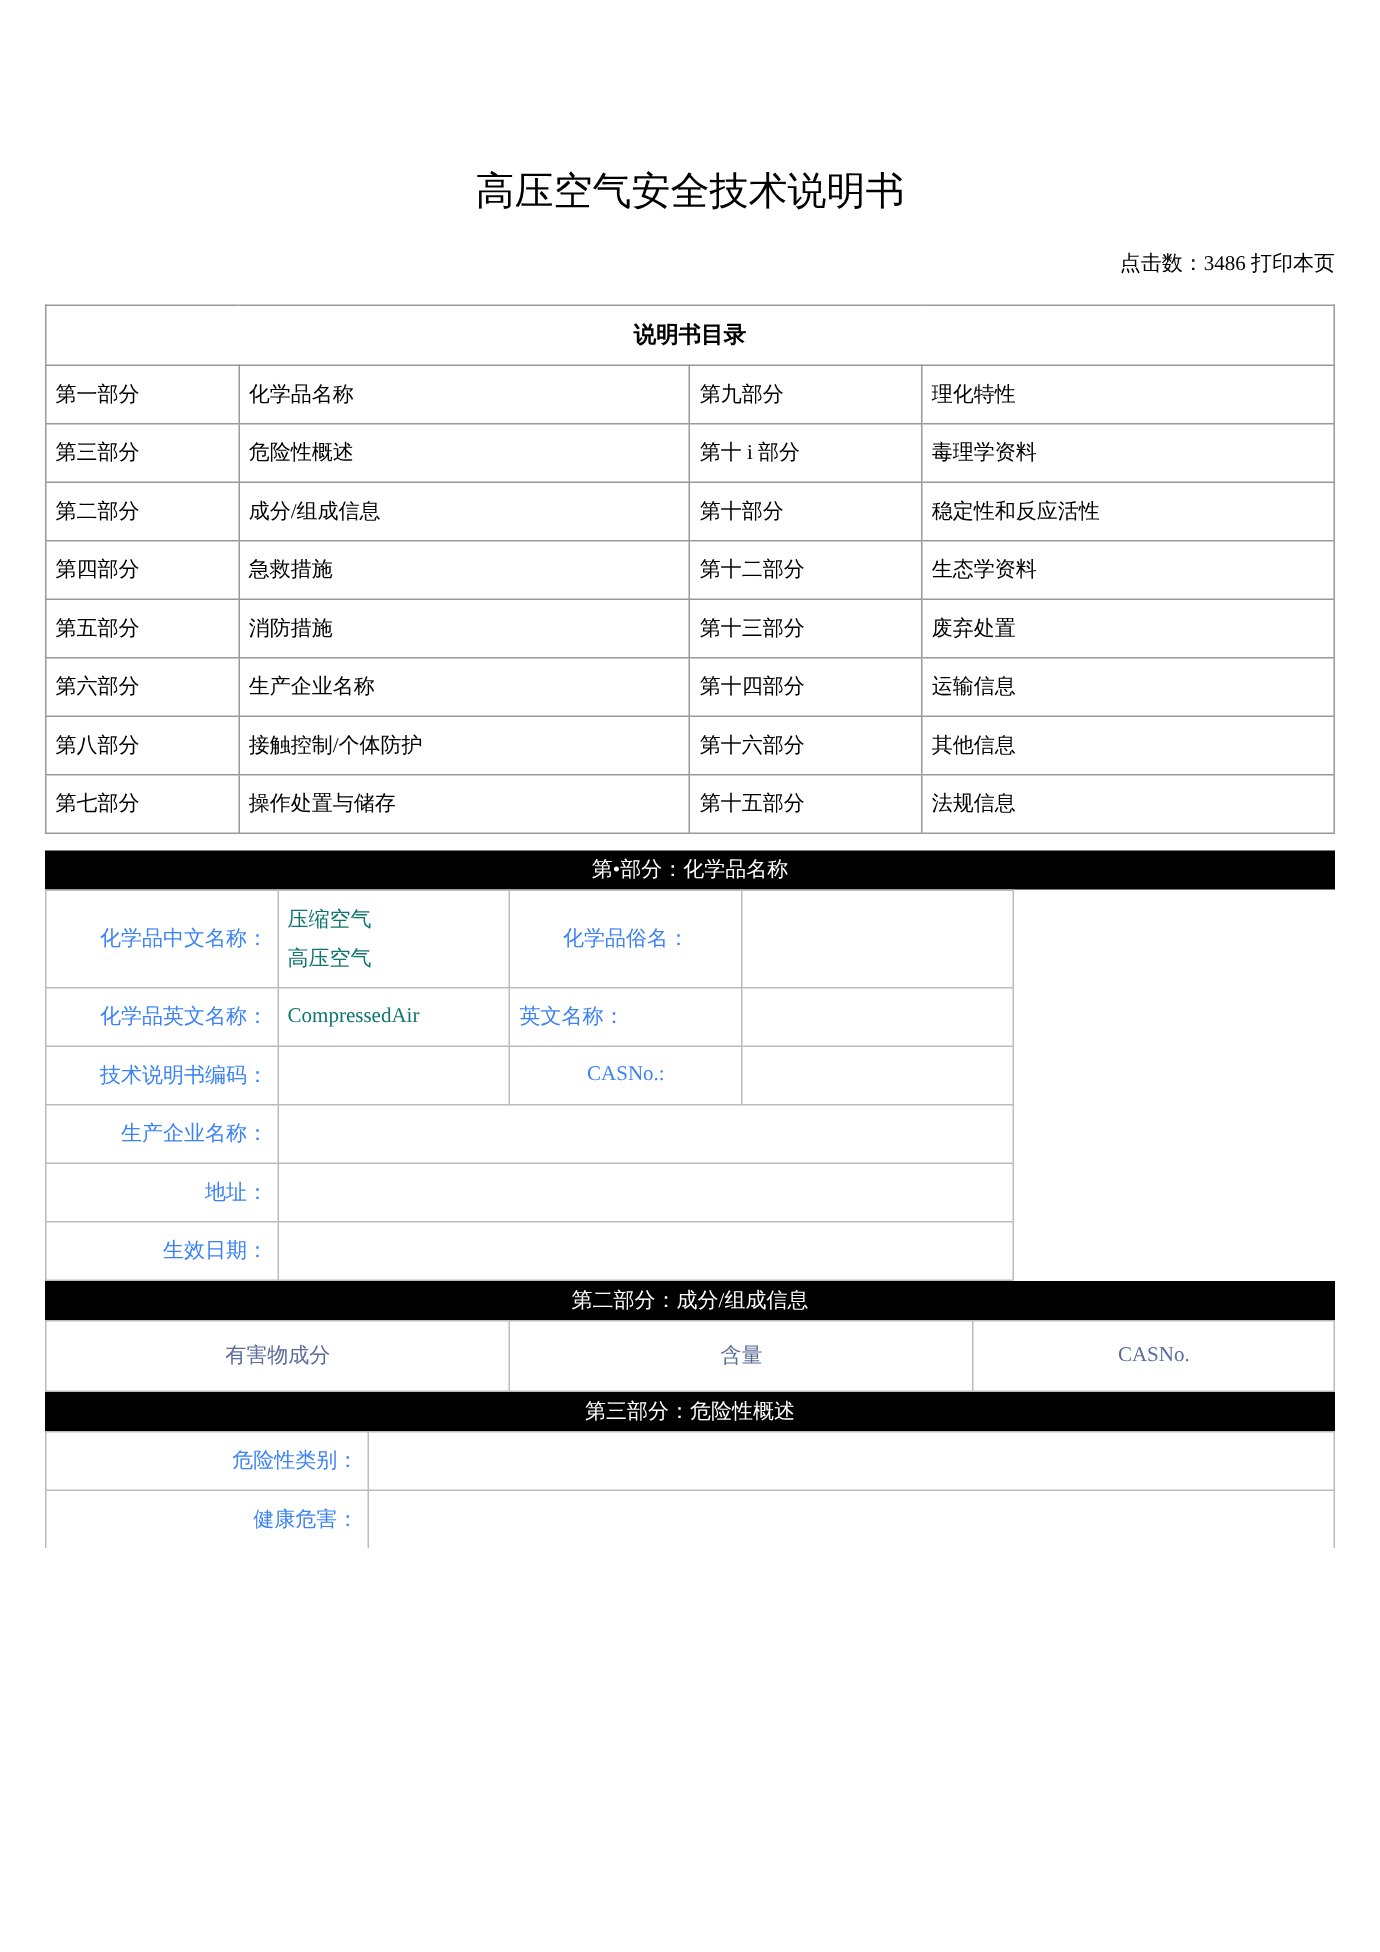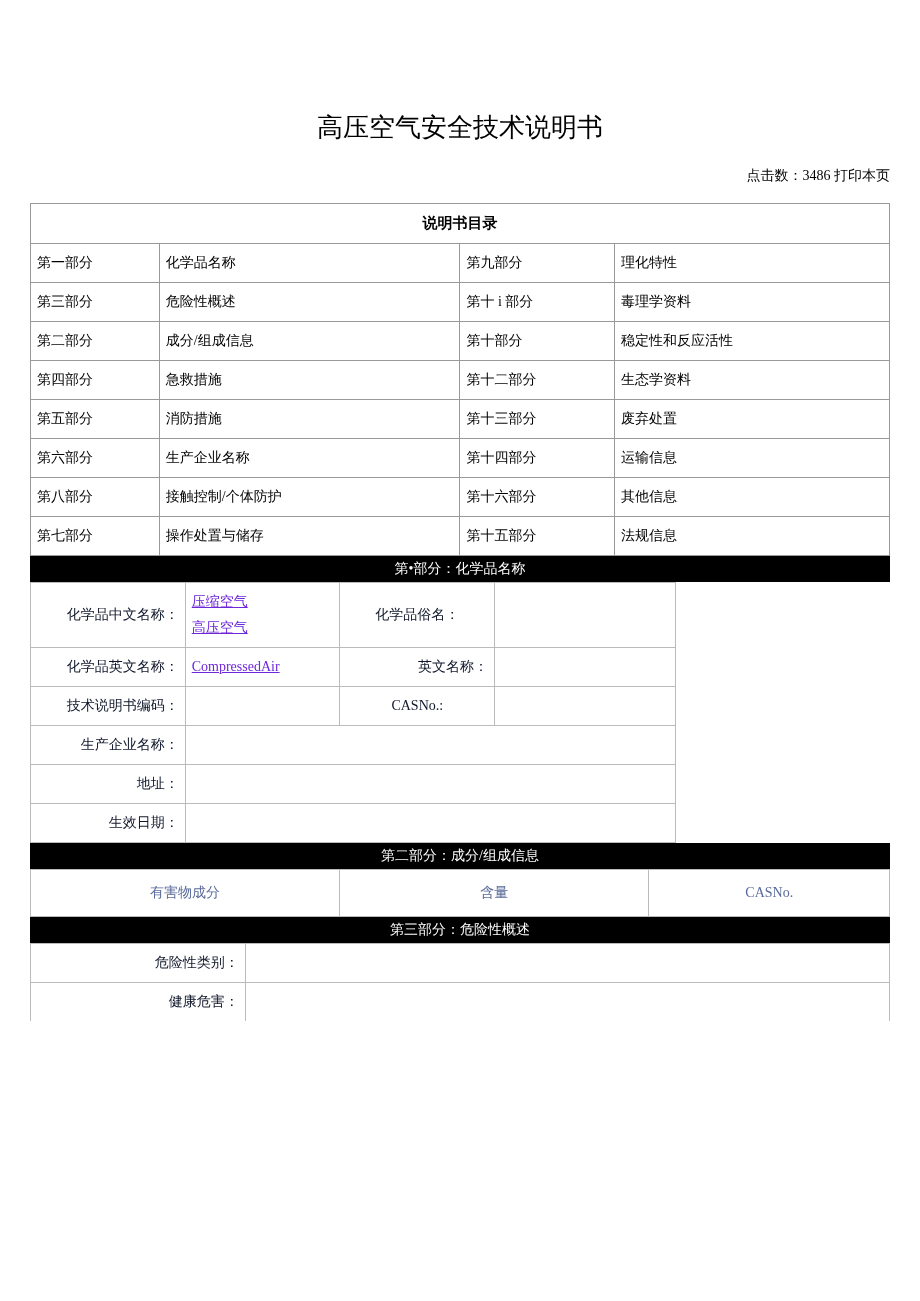--- a/index.html
+++ b/index.html
@@ -20,21 +20,21 @@
     .subtitle {
       text-align: right;
       font-size: 14px;
       margin-bottom: 18px;
     }
     table {
       width: 100%;
       border-collapse: collapse;
       table-layout: fixed;
     }
-    .toc { margin-bottom: 0; }
+    .toc { margin-bottom: 11px; }
     .toc th {
       text-align: center;
       font-weight: bold;
       font-size: 15px;
       padding: 10px 0;
       border: 1px solid #999;
       background: #fff;
     }
     .toc td {
       border: 1px solid #999;
@@ -51,28 +51,27 @@
       width: 100%;
     }
     .detail-table { }
     .detail-table td {
       border: 1px solid #bbb;
       padding: 10px 6px;
       font-size: 14px;
       vertical-align: middle;
     }
     .label-cell {
-      color: #0f172a;
+      color: #3b82f6;
       text-align: right;
       padding-right: 10px;
     }
     .value-cell {
-      color: #6d28d9;
+      color: #0f766e;
       text-align: left;
-      text-decoration: underline;
     }
     .component-header td {
       color: #5a6b9a;
       text-align: center;
       border: 1px solid #bbb;
       padding: 14px 6px;
       font-size: 14px;
       margin-top: 20px;
     }
     .col-part { width: 15%; }
@@ -169,21 +168,21 @@
       <div>压缩空气</div>
       <div style="margin-top:8px">高压空气</div>
     </td>
     <td class="label-cell" style="text-align:center">化学品俗名：</td>
     <td class="value-cell"></td>
     <td rowspan="6" style="border-left:1px solid #bbb;border-top:none;border-right:none;border-bottom:none"></td>
   </tr>
   <tr>
     <td class="label-cell">化学品英文名称：</td>
     <td class="value-cell">CompressedAir</td>
-    <td class="label-cell" style="text-align:right">英文名称：</td>
+    <td class="label-cell" style="text-align:left">英文名称：</td>
     <td class="value-cell"></td>
   </tr>
   <tr>
     <td class="label-cell">技术说明书编码：</td>
     <td class="value-cell"></td>
     <td class="label-cell" style="text-align:center">CASNo.:</td>
     <td class="value-cell"></td>
   </tr>
   <tr>
     <td class="label-cell">生产企业名称：</td>

